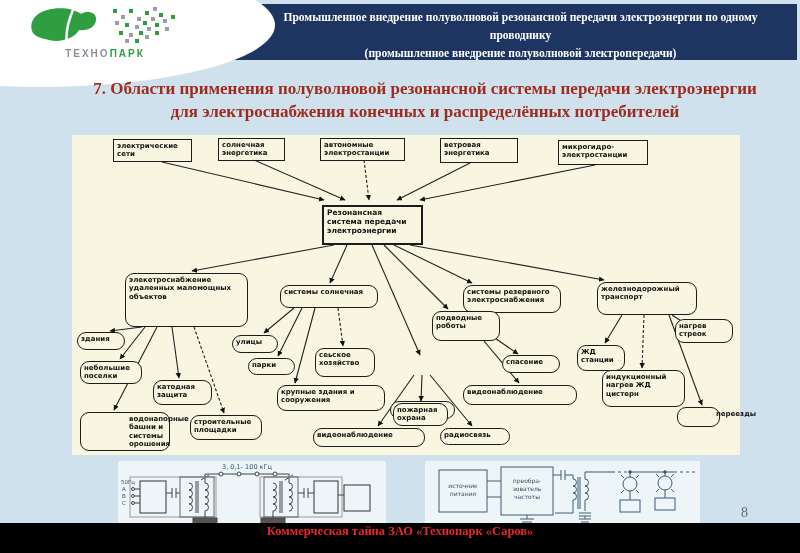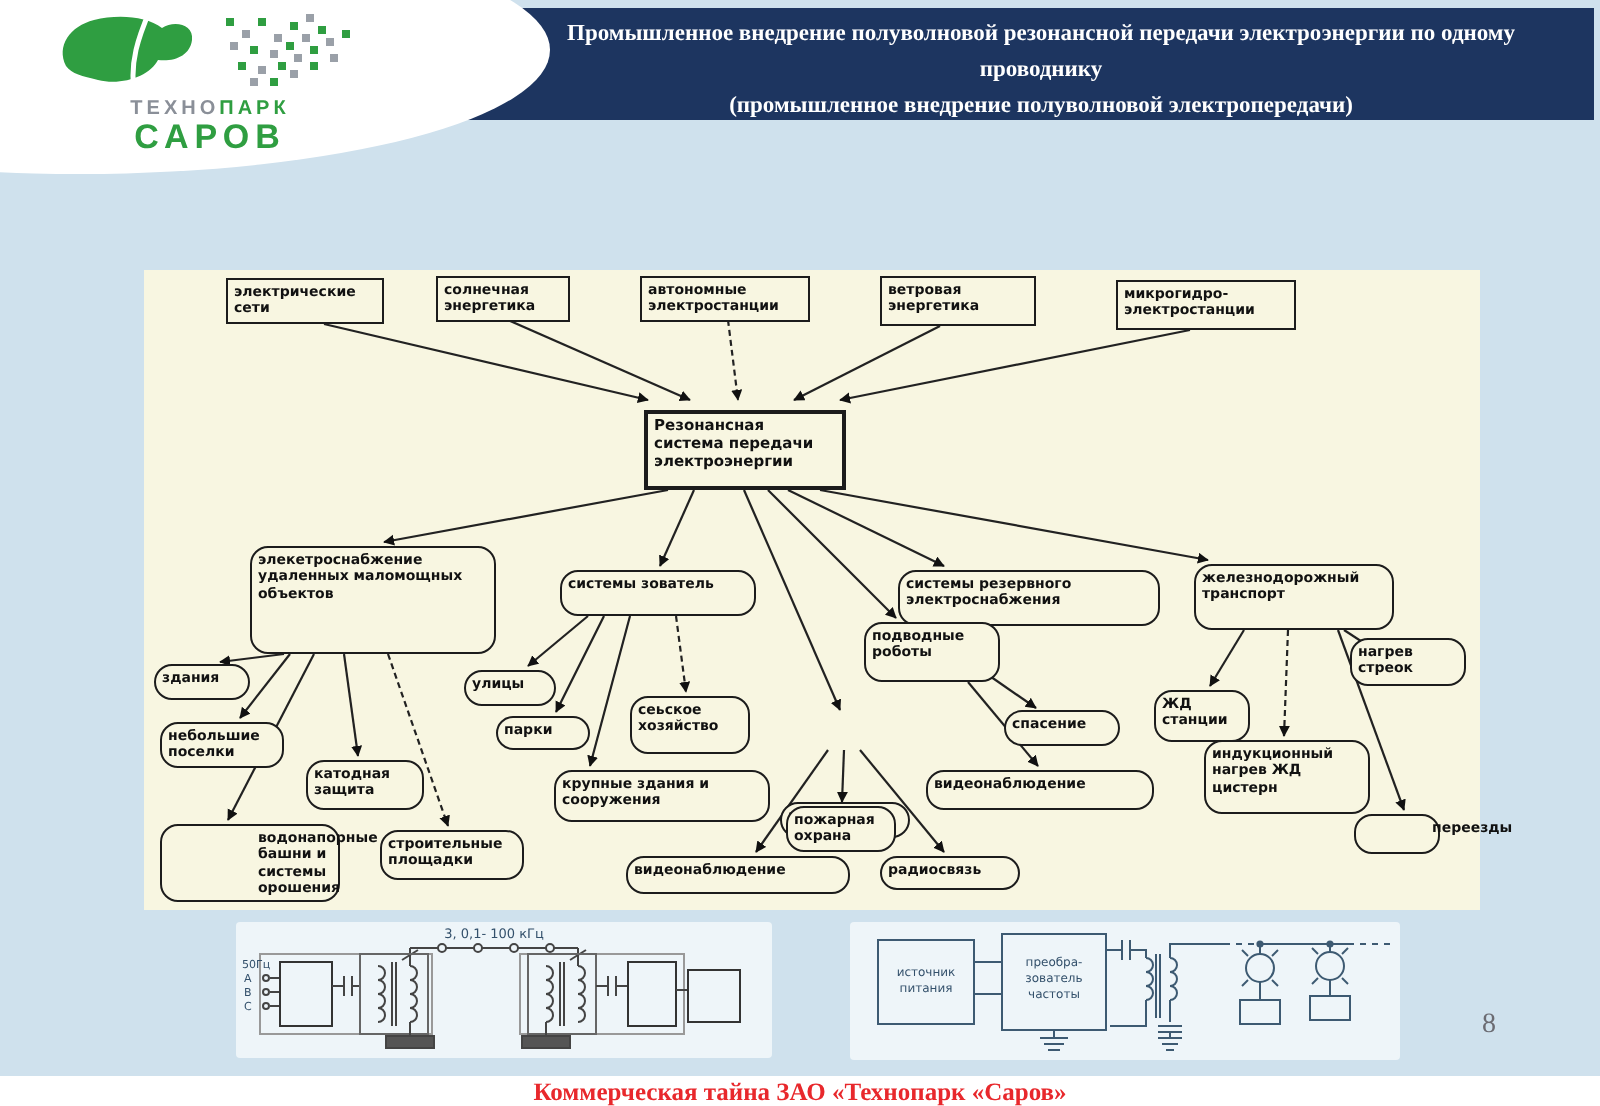--- a/index.html
+++ b/index.html
@@ -30,21 +30,21 @@
 
   
   .panel{position:absolute;background:#eef5f9;border-radius:2px;z-index:1;}
   .panel-left{left:118px;top:461px;width:268px;height:68px;}
   .panel-right{left:425px;top:461px;width:275px;height:69px;}
   .circuit-text{font-family:"DejaVu Sans",sans-serif;fill:#33506b;}
 
   .page-number{position:absolute;right:52px;top:505px;font-family:"Liberation Serif",serif;font-size:14px;color:#6b6b72;z-index:2;}
 
   
-  .footer-band{position:absolute;left:0;right:0;bottom:0;height:15px;background:#ffffff;z-index:5;
+  .footer-band{position:absolute;left:0;right:0;bottom:0;height:30px;background:#000000;z-index:5;
     text-align:center;color:#e8282c;font-family:"Liberation Serif",serif;font-weight:bold;font-size:12.5px;line-height:16px;}
 </style>
 </head>
 <body>
 
 <div class="slide">
 
   <div class="header-band"></div>
   <div class="logo-ellipse"></div>
   <div class="header-text">
@@ -77,23 +77,26 @@
           <rect x="138" y="14" width="4" height="4" fill="#9aa0a8"></rect>
         <rect x="146" y="10" width="4" height="4" fill="#2f9e41"></rect>
           <rect x="100" y="34" width="4" height="4" fill="#9aa0a8"></rect>
         <rect x="110" y="34" width="4" height="4" fill="#2f9e41"></rect>
           <rect x="120" y="30" width="4" height="4" fill="#9aa0a8"></rect>
         <rect x="130" y="26" width="4" height="4" fill="#2f9e41"></rect>
           <rect x="140" y="22" width="4" height="4" fill="#9aa0a8"></rect>
       </g>
     </svg>
     <div class="logo-line1"><span class="t-gray">ТЕХНО</span><span class="t-green">ПАРК</span></div>
-    <div class="logo-line2">САРОВ</div>
-  </div>
-
+  </div>
+
+  <div class="slide-title">
+    <span>7. Области применения полуволновой резонансной системы передачи электроэнергии</span><br>
+    <span>для электроснабжения конечных и распределённых потребителей</span>
+  </div>
 
   <div class="diagram">
     <svg class="arrows" width="668" height="320" viewBox="0 0 668 320">
       <defs>
         <marker id="ah" markerWidth="7" markerHeight="7" refX="4.6" refY="2.5" orient="auto">
           <path d="M0,0 L5,2.5 L0,5 Z" fill="#111"></path>
         </marker>
       </defs>
       <g stroke="#222" stroke-width="1.1" fill="none">
         <line x1="90" y1="27" x2="252" y2="65" marker-end="url(#ah)"></line>
@@ -134,22 +137,22 @@
       </g>
     </svg>
     <div id="diagram-nodes">
         <div class="node sq" style="left: 41px; top: 4px; width: 79px; min-height: 23px;">электрические сети</div>
         <div class="node sq" style="left: 146px; top: 3px; width: 67px; min-height: 22px;">солнечная энергетика</div>
         <div class="node sq" style="left: 248px; top: 3px; width: 85px; min-height: 22px;">автономные электростанции</div>
         <div class="node sq" style="left: 368px; top: 3px; width: 78px; min-height: 25px;">ветровая энергетика</div>
         <div class="node sq" style="left: 486px; top: 5px; width: 90px; min-height: 25px;">микрогидро-электростанции</div>
         <div class="node ctr" style="left: 250px; top: 70px; width: 101px; min-height: 40px;">Резонансная система передачи электроэнергии</div>
         <div class="node rd" style="left: 53px; top: 138px; width: 123px; min-height: 54px;">элекетроснабжение удаленных маломощных объектов</div>
-        <div class="node rd" style="left: 208px; top: 150px; width: 98px; min-height: 23px;">системы зователь</div>
-        <div class="node rd" style="left: 377px; top: 150px; width: 131px; min-height: 28px;">системы резервного электроснабжения</div>
+        <div class="node rd" style="left: 208px; top: 150px; width: 98px; min-height: 23px;">системы солнечная</div>
+        <div class="node rd" style="left: 391px; top: 150px; width: 98px; min-height: 28px;">системы резервного электроснабжения</div>
         <div class="node rd" style="left: 525px; top: 147px; width: 100px; min-height: 33px;">железнодорожный транспорт</div>
         <div class="node rd" style="left: 360px; top: 176px; width: 68px; min-height: 30px;">подводные роботы</div>
         <div class="node rd" style="left: 5px; top: 197px; width: 48px; min-height: 18px;">здания</div>
         <div class="node rd" style="left: 8px; top: 226px; width: 62px; min-height: 22px;">небольшие поселки</div>
         <div class="node rd" style="left: 81px; top: 245px; width: 59px; min-height: 25px;">катодная защита</div>
         <div class="node rd" style="left: 8px; top: 277px; width: 90px; min-height: 31px; padding-left: 48px;">водонапорные башни и системы орошения</div>
         <div class="node rd" style="left: 118px; top: 280px; width: 72px; min-height: 25px;">строительные площадки</div>
         <div class="node rd" style="left: 160px; top: 200px; width: 46px; min-height: 18px;">улицы</div>
         <div class="node rd" style="left: 176px; top: 223px; width: 47px; min-height: 17px;">парки</div>
         <div class="node rd" style="left: 183px; top: 250px; width: 108px; min-height: 26px; margin-left: 22px;">крупные здания и сооружения</div>

